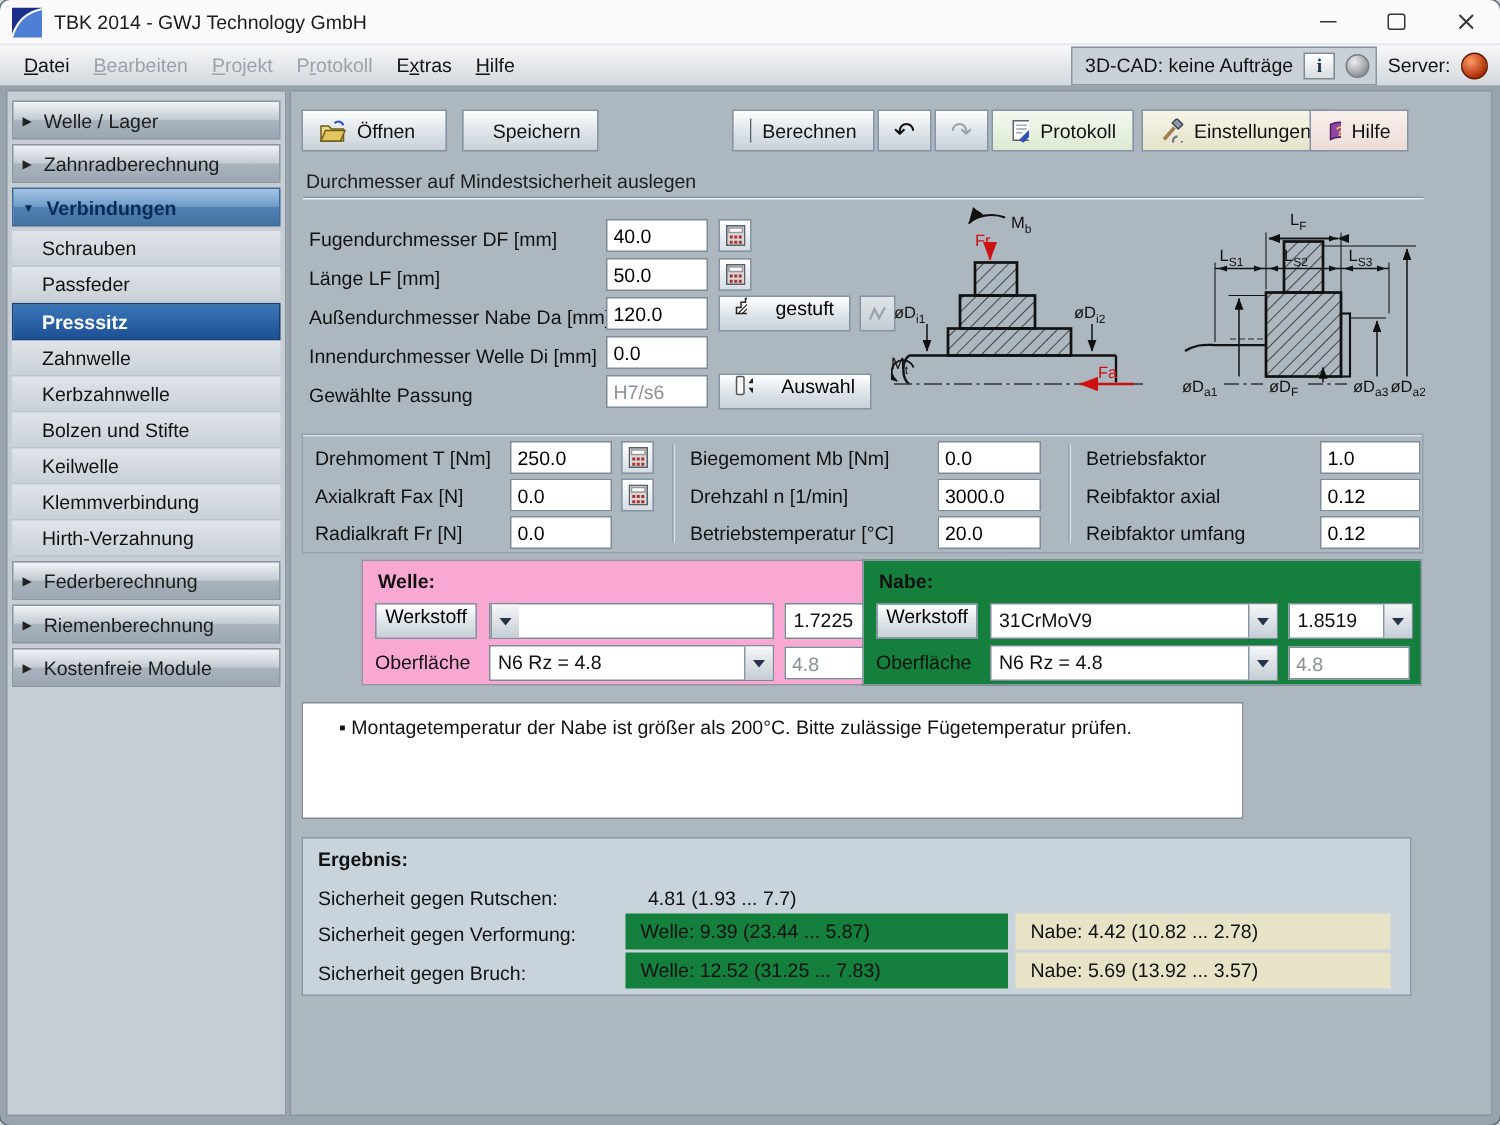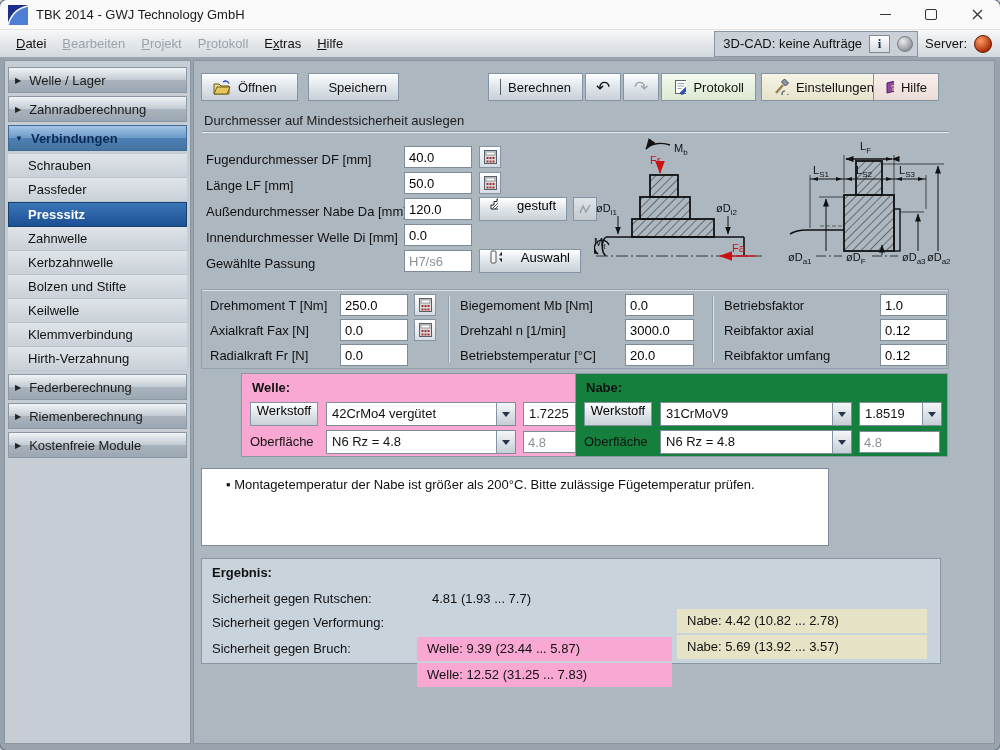--- a/index.html
+++ b/index.html
@@ -60,21 +60,21 @@
   .combo{position:absolute;height:24px;background:#fff;border:1px solid #7e8c9a;display:flex;align-items:stretch;}
   .combo .txt{flex:1;padding:3px 5px 0 5px;white-space:nowrap;overflow:hidden;}
   .combo .cbtn{width:19px;background:linear-gradient(#f4f6f8,#c6ced6);border-left:1px solid #8494a4;display:flex;align-items:center;justify-content:center;}
   .tri-down{width:0;height:0;border-left:4px solid transparent;border-right:4px solid transparent;border-top:5px solid #24344a;}
   
   .warnbox{position:absolute;left:7px;top:407px;width:628px;height:78px;background:#fff;border:1px solid #7e8c9a;padding:8px 24px;}
   .resbox{position:absolute;left:7px;top:497px;width:740px;height:106px;background:#c9d3dc;border:1px solid #8a97a3;}
   .res-title{position:absolute;left:10px;top:6px;font-weight:bold;}
   .res-label{position:absolute;left:10px;height:22px;line-height:22px;}
   .res-cell{position:absolute;height:24px;line-height:24px;padding:0 10px;white-space:nowrap;}
-  .res-cell.wcell{background:#f9a8d4;margin-top:28px;}
+  .res-cell.wcell{background:#15803d;}
   .res-cell.ncell{background:#e7e3c6;}
   
   .diagram{position:absolute;left:400px;top:74px;}
   .dt{font-size:11px;fill:#111;}
   .ds{font-size:8px;fill:#111;}
   .red{fill:#cc1111;}
 </style>
 </head>
 <body>
 
@@ -382,21 +382,20 @@
       <div class="flabel" style="left:522px;top:30px">Reibfaktor axial</div>
       <input class="field" style="left: 678px; top: 29px; width: 67px;" value="0.12">
       <div class="flabel" style="left:522px;top:55px">Reibfaktor umfang</div>
       <input class="field" style="left: 678px; top: 54px; width: 67px;" value="0.12">
     </div>
 
     <div class="panel welle">
       <div class="panel-title">Welle:</div>
       <button class="pbtn" style="left:8px;top:28px;width:68px;justify-content:center">Werkstoff</button>
       <div class="combo" style="left:84px;top:28px;width:190px">
-        <span class="txt">42CrMo4 vergütet</span>
         <span class="cbtn">
             <span class="tri-down"></span>
           </span>
       </div>
       <div class="combo" style="left:281px;top:28px;width:83px">
         <span class="txt">1.7225</span>
         <span class="cbtn">
             <span class="tri-down"></span>
           </span>
       </div>

